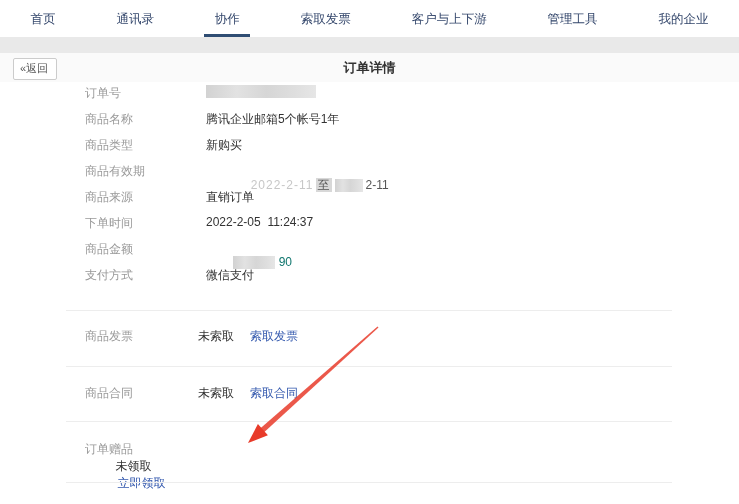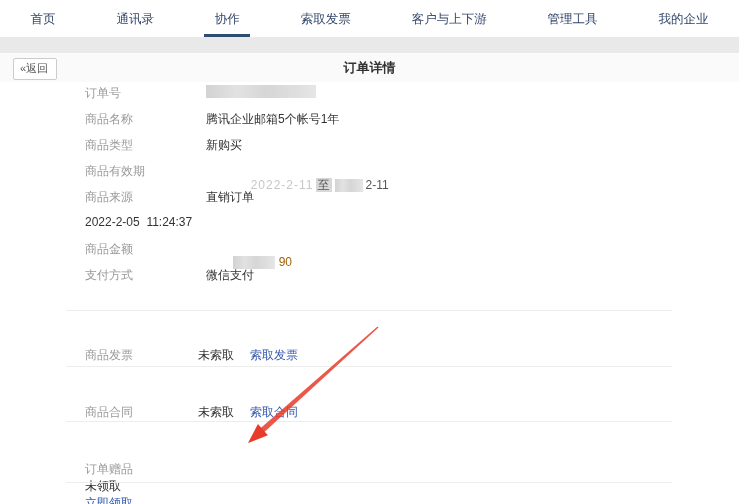--- a/index.html
+++ b/index.html
@@ -29,25 +29,25 @@
   .dlabel{width:113px;color:#999;flex:none;}
   .dval{color:#333;white-space:pre;}
   .blur-box{display:inline-block;vertical-align:middle;height:13px;
             background:linear-gradient(90deg,#d2d2d2,#e2e2e2 28%,#d6d6d6 55%,#dedede 80%,#e6e6e6);}
   .bw-order{width:110px;}
   .bw-mid{width:28px;margin:0 3px;}
   .bw-amount{width:42px;margin-right:4px;}
   .frag-faint{color:#c7c7c7;letter-spacing:1px;margin-left:18px;}
   .frag-sep{color:#555;background:#d8d8d8;padding:0 2px;margin-left:2px;}
   .frag-end{color:#555;}
-  .frag-90{color:#a16207;}
+  .frag-90{color:#0f766e;}
 
   
   .divider{position:absolute;left:66px;width:606px;height:1px;background:#ededed;}
-  .arow{position:absolute;left:85px;display:flex;align-items:flex-start;height:18px;margin-top:20px;}
+  .arow{position:absolute;left:85px;display:flex;align-items:center;height:18px;}
   .astatus{color:#333;margin-right:16px;}
   .alink{color:#3459ae;cursor:pointer;text-decoration:none;}
 
   .arrow-svg{position:absolute;left:0;top:0;pointer-events:none;}
 </style>
 </head>
 <body>
 
 <div class="page">
 
@@ -94,20 +94,21 @@
         <span class="frag-faint">2022-2-11</span><span class="frag-sep">至</span><span class="blur-box bw-mid"></span><span class="frag-end">2-11</span>
       </span>
     </div>
 
     <div class="drow">
       <span class="dlabel">商品来源</span>
       <span class="dval">直销订单</span>
     </div>
 
     <div class="drow">
+      <span class="dlabel">下单时间</span>
       <span class="dval">2022-2-05  11:24:37</span>
     </div>
 
     <div class="drow">
       <span class="dlabel">商品金额</span>
       <span class="dval">
         <span class="blur-box bw-amount"></span><span class="frag-90">90</span>
       </span>
     </div>
 

